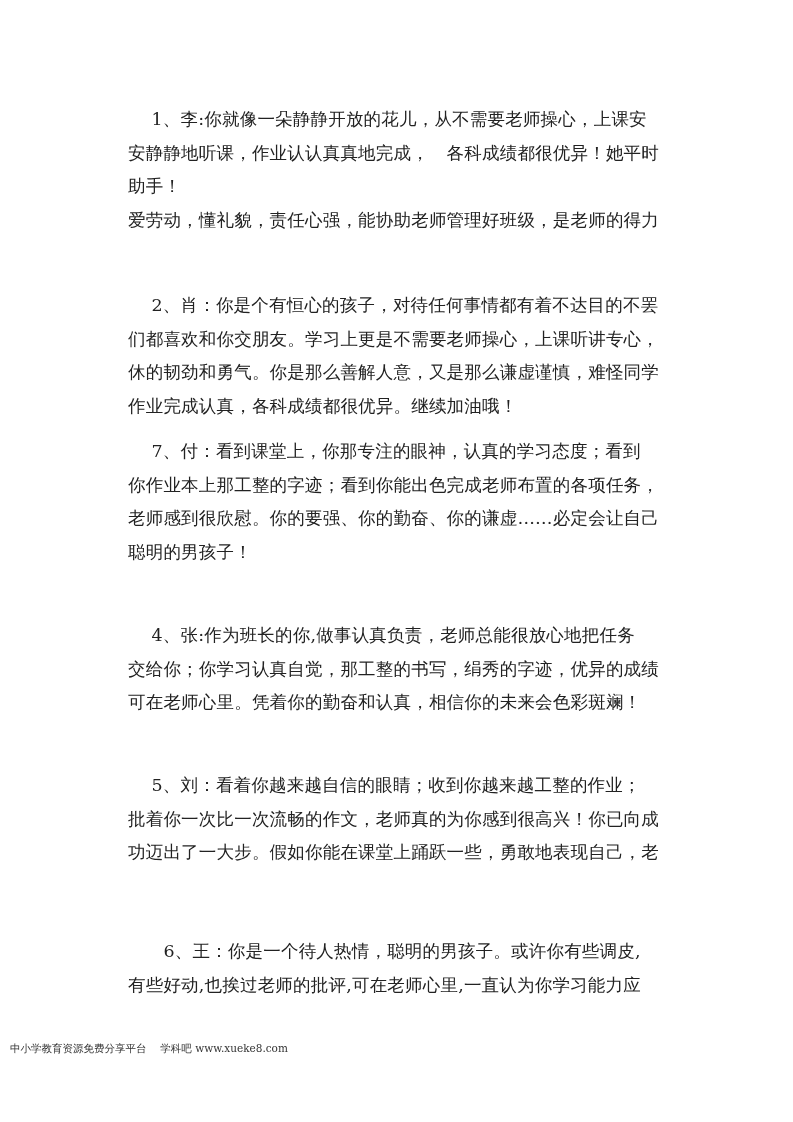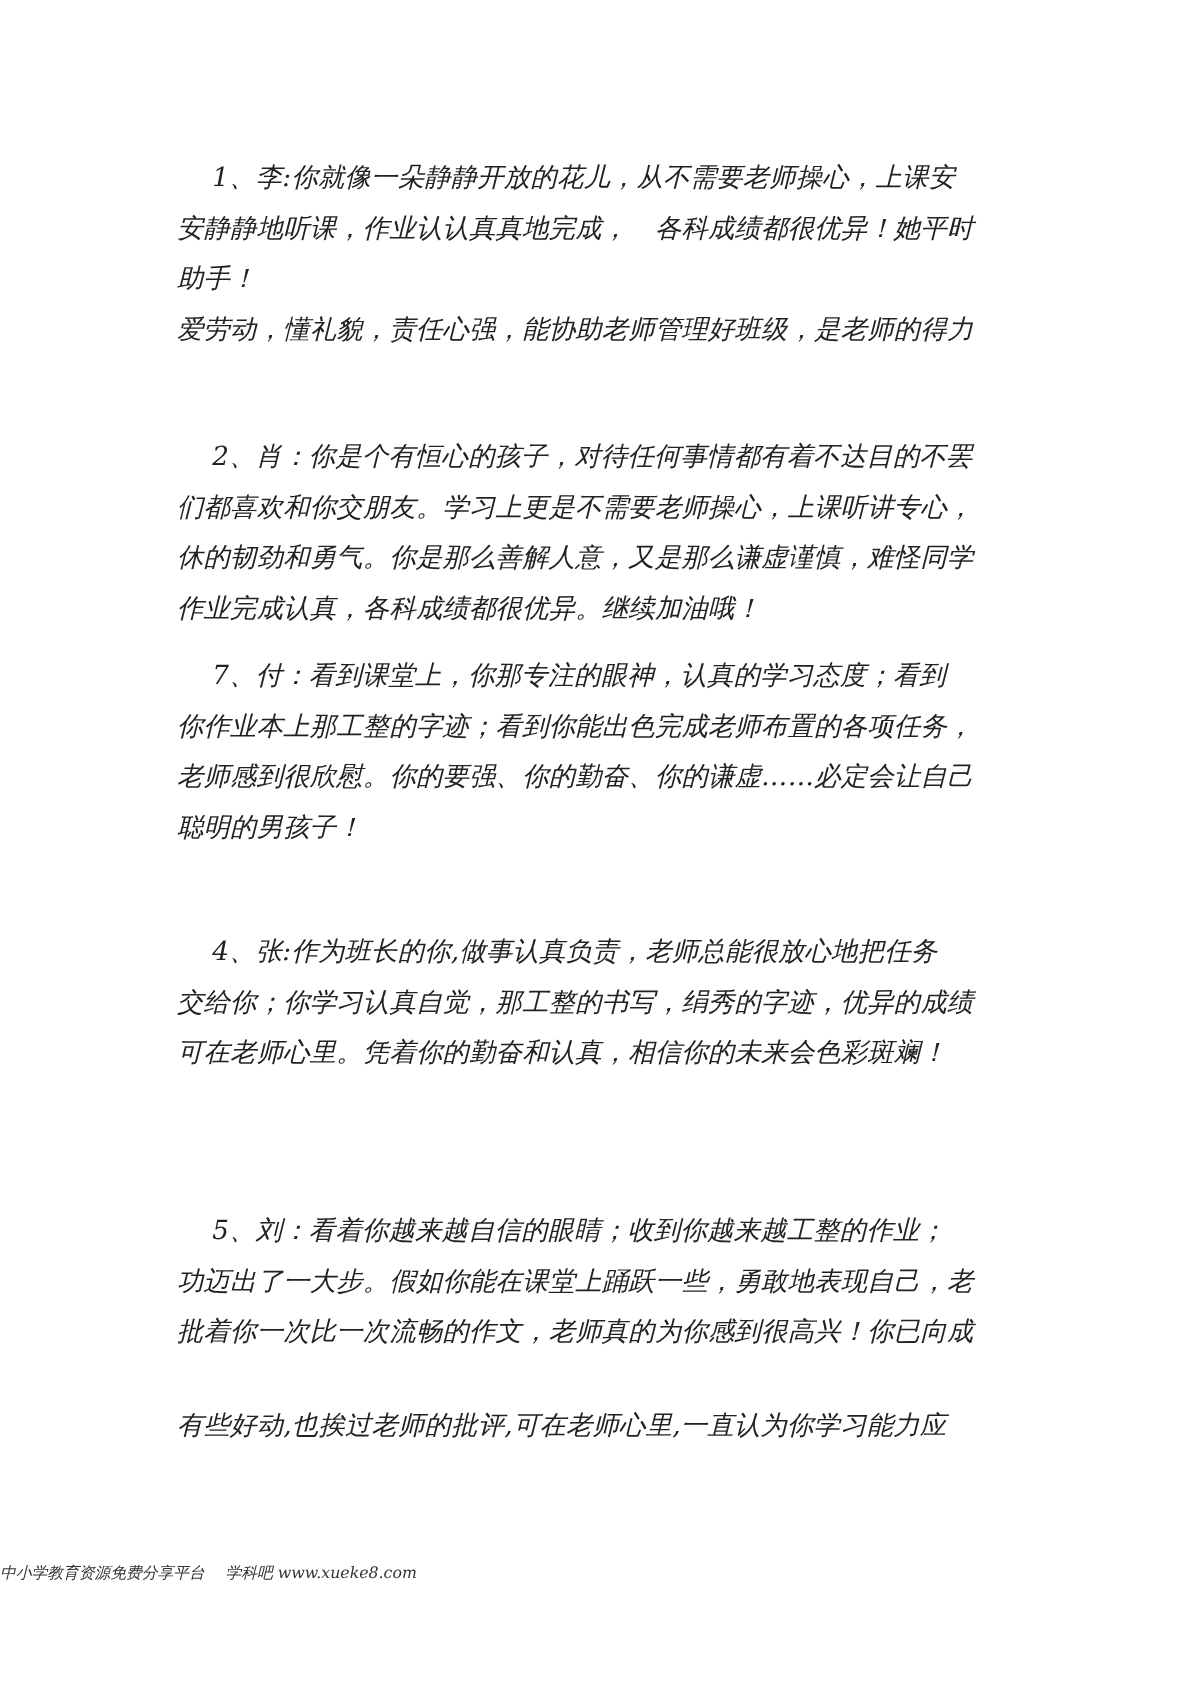--- a/index.html
+++ b/index.html
@@ -1,21 +1,21 @@
 <!DOCTYPE html>
 <html><head>
   <meta charset="utf-8">
   <style>
     html, body { margin: 0; padding: 0; background: #ffffff; }
     body {
       width: 793px; height: 1122px; position: relative; overflow: hidden;
       font-family: "DejaVu Serif", "Liberation Serif", serif;
       color: #222222;
     }
-    .page { position: absolute; left: 0; top: 0; width: 702px; height: 1122px; font-style: italic; }
+    .page { position: absolute; left: 10px; top: 0; width: 702px; height: 1122px; }
     .para {
       position: absolute; left: 118px; width: 558px;
       font-size: 17.5px; line-height: 33.5px;
       letter-spacing: 0.2px;
       text-align: justify;
     }
     .line { display: block; white-space: nowrap; height: 33.5px; }
     .footer {
       position: absolute; left: 0; width: 793px; top: 1042px;
       font-size: 10.5px; color: #333333;
@@ -46,24 +46,25 @@
     <span class="line">老师感到很欣慰。你的要强、你的勤奋、你的谦虚……必定会让自己</span>
     <span class="line">聪明的男孩子！</span>
   </div>
 
   <div class="para" style="top:619px;">
     <span class="line">　 4、张:作为班长的你,做事认真负责，老师总能很放心地把任务</span>
     <span class="line">交给你；你学习认真自觉，那工整的书写，绢秀的字迹，优异的成绩</span>
     <span class="line">可在老师心里。凭着你的勤奋和认真，相信你的未来会色彩斑斓！</span>
   </div>
 
-  <div class="para" style="top:769px;margin-top:36px;">
+  <div class="para" style="top:769px;">
     <span class="line">　 5、刘：看着你越来越自信的眼睛；收到你越来越工整的作业；</span>
+    <span class="line">批着你一次比一次流畅的作文，老师真的为你感到很高兴！你已向成</span>
     <span class="line">功迈出了一大步。假如你能在课堂上踊跃一些，勇敢地表现自己，老</span>
-    <span class="line">批着你一次比一次流畅的作文，老师真的为你感到很高兴！你已向成</span>
   </div>
 
   <div class="para" style="top:935px;">
+    <span class="line">　　6、王：你是一个待人热情，聪明的男孩子。或许你有些调皮,</span>
     <span class="line">有些好动,也挨过老师的批评,可在老师心里,一直认为你学习能力应</span>
   </div>
 
   <div class="footer">中小学教育资源免费分享平台　 学科吧 www.xueke8.com</div>
 </div>
 
 </body></html>

